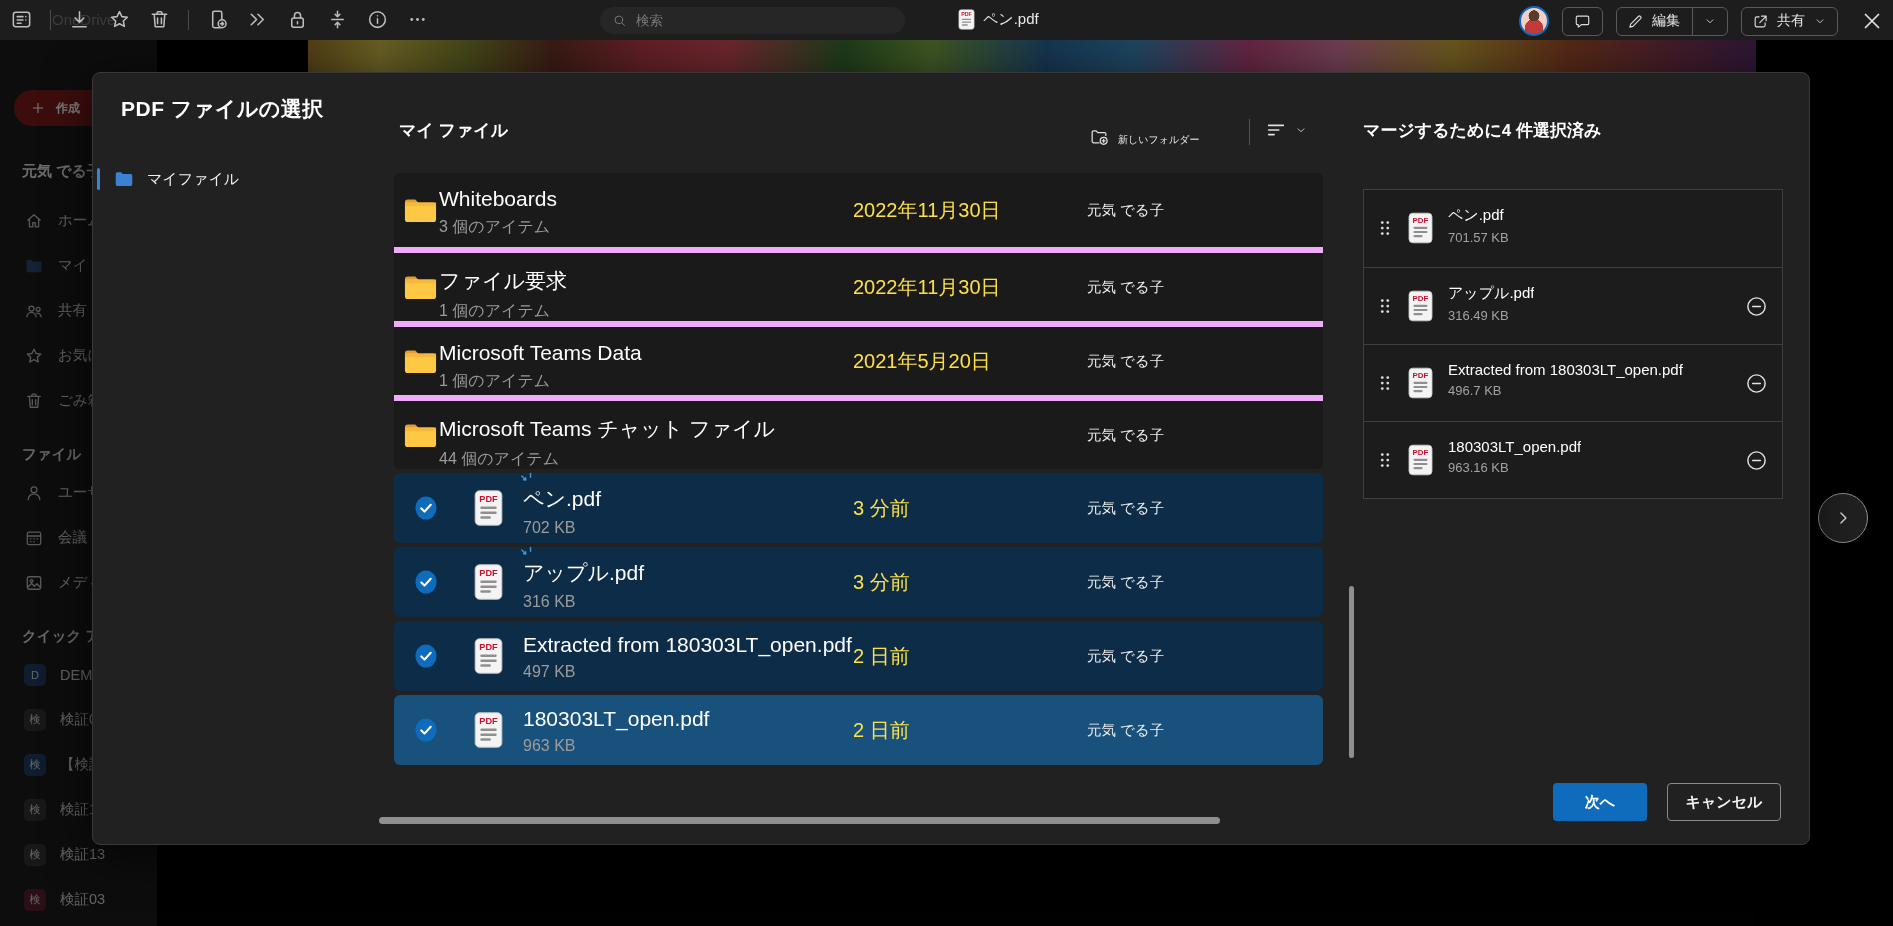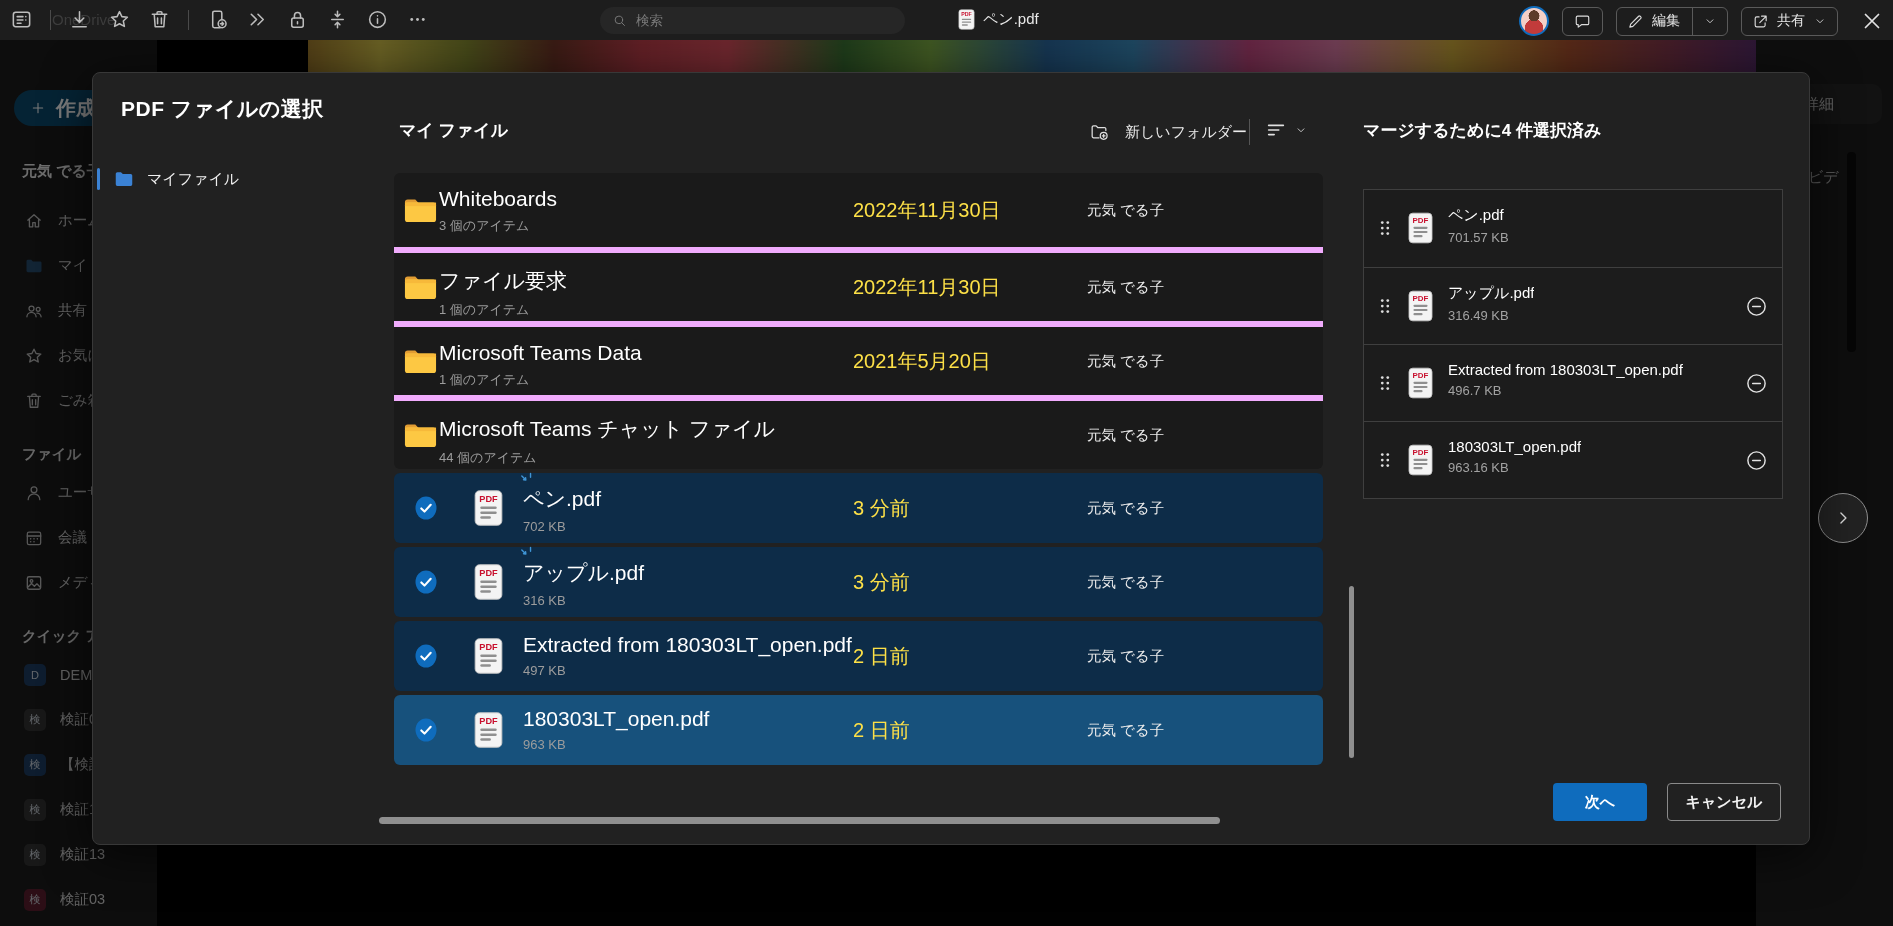--- a/index.html
+++ b/index.html
@@ -36,21 +36,21 @@
 
 
 #bg{position:absolute;inset:0;z-index:10}
 #bg-content{position:absolute;left:157px;top:40px;width:1599px;height:886px;background:#040404}
 #bg-banner{position:absolute;left:308px;top:40px;width:1448px;height:33px;
   background:linear-gradient(90deg,#a8822f 0%,#d8c64a 5%,#8d9334 11%,#77392a 17%,#c7414e 23%,
    #e0515f 29%,#3f7a37 37%,#83b347 43%,#2e6fa8 51%,#3e92c6 57%,#d04e89 65%,#e580ad 71%,
    #d8b23e 79%,#b25630 87%,#8a3b52 94%,#5e2f6e 100%)}
 #bg-sidebar{position:absolute;left:0;top:40px;width:157px;height:886px;background:#1c1c1c;overflow:hidden}
 #sb-create{position:absolute;left:14px;top:50px;width:118px;height:36px;border-radius:18px;
-  background:#0c4a6e;display:flex;align-items:center;gap:10px;padding:0 16px;font-size:20px;
+  background:#7f1d1d;display:flex;align-items:center;gap:10px;padding:0 16px;font-size:12px;
   font-weight:bold;color:#fff;cursor:pointer}
 #sb-create .ic{width:16px;height:16px}
 #sb-user{position:absolute;left:22px;top:122px;width:150px;font-size:15px;font-weight:bold;
   color:#e3e3e3;white-space:nowrap}
 #sb-items{position:absolute;left:0;top:158px;width:157px}
 .sb-row{height:45px;display:flex;align-items:center;gap:14px;padding-left:24px;
   color:#cfcfcf;font-size:14.5px;white-space:nowrap;cursor:pointer}
 .sb-row .ic{width:20px;height:20px;color:#b9b9b9}
 .sb-row.active .ic{color:#274b6d}
 .sb-head{height:47px;display:flex;align-items:flex-end;padding:0 0 6px 22px;font-size:14.5px;
@@ -71,41 +71,41 @@
 
 #dialog{position:absolute;left:92px;top:72px;width:1718px;height:773px;background:#212121;
   border:1px solid #383838;border-radius:8px;box-shadow:0 10px 48px rgba(0,0,0,.65);z-index:60}
 #dlg-title{position:absolute;left:28px;top:22px;font-size:21px;font-weight:bold;letter-spacing:.5px}
 #dlg-nav-item{position:absolute;left:4px;top:88px;width:280px;height:36px;display:flex;
   align-items:center;cursor:pointer}
 #dlg-nav-ind{width:3px;height:22px;border-radius:2px;background:#3b82d4;margin-right:13px}
 #dlg-nav-item .ic{width:22px;height:22px;color:#3b82d4;margin-right:12px}
 #dlg-nav-item .lbl{font-size:15px;color:#f0f0f0}
 #dlg-heading{position:absolute;left:306px;top:46px;font-size:17px;font-weight:bold}
-#dlg-newfolder{position:absolute;left:996px;top:44px;height:30px;display:flex;align-items:center;
-  gap:16px;color:#ececec;font-size:15px;cursor:pointer}
+#dlg-newfolder{position:absolute;left:996px;top:44px;height:30px;display:flex;align-items:flex-end;
+  gap:9px;color:#ececec;font-size:10px;cursor:pointer}
 #dlg-newfolder .ic{width:20px;height:20px;color:#e0e0e0}
 #dlg-viewdiv{position:absolute;left:1156px;top:46px;width:1px;height:26px;background:#555}
 #dlg-viewbtn{position:absolute;left:1172px;top:46px;display:flex;align-items:center;gap:7px;cursor:pointer}
 #dlg-viewbtn .sort{width:22px;height:22px;color:#e0e0e0}
 #dlg-viewbtn .chev{width:14px;height:14px;color:#cfcfcf}
 
 #dlg-rows{position:absolute;left:301px;top:100px;width:929px}
 .frow{height:74px;display:flex;align-items:center;position:relative;background:#1a1a1a;cursor:pointer}
 .frow + .frow{border-top:6px solid #f0abfc}
 #folder-block{border-radius:6px;overflow:hidden}
 .frow .fic{position:absolute;left:8px;width:37px;height:30px}
 .frow .names{position:absolute;left:45px;top:14px}
 .srow{height:70px;margin-top:4px;border-radius:6px;background:#0d2c48;position:relative;cursor:pointer}
 .srow.active{background:#17517c}
 .srow .check{position:absolute;left:20px;top:22px;width:24px;height:26px}
 .srow .fic{position:absolute;left:80px;top:16px;width:29px;height:38px}
 .srow .names{position:absolute;left:129px;top:12px}
 .names .nm{font-size:21px;color:#fff;position:relative;white-space:nowrap}
-.names .sub{font-size:13px;color:#9c9c9c;margin-top:6px}
+.names .sub{font-size:16px;color:#9c9c9c;margin-top:6px}
 .sparkle{position:absolute;left:-4px;top:-13px;width:15px;height:15px}
 .rdate{position:absolute;left:459px;top:0;height:100%;display:flex;align-items:center;
   font-size:20px;color:#fde047}
 .rowner{position:absolute;left:693px;top:0;height:100%;display:flex;align-items:center;
   font-size:14.5px;color:#ededed}
 #dlg-vscroll{position:absolute;left:1256px;top:513px;width:5px;height:172px;background:#8f8f8f;border-radius:3px}
 #dlg-hscroll{position:absolute;left:286px;top:744px;width:841px;height:7px;background:#8f8f8f;border-radius:4px}
 
 
 #sel-title{position:absolute;left:1270px;top:46px;font-size:17px;font-weight:bold}
@@ -236,27 +236,20 @@
           <span class="sb-tile" style="background: rgb(51, 51, 51);">検</span>
           <span>検証13</span>
         </div>
         <div class="sb-row">
           <span class="sb-tile" style="background: rgb(92, 31, 46);">検</span>
           <span>検証03</span>
         </div>
       </div>
   </div>
 
-  <div id="bg-details">
-    <div id="bg-details-btn">
-      <span>詳細</span>
-    </div>
-    <div id="bg-caption">ビデ</div>
-    <div id="bg-vscroll"></div>
-  </div>
 </div>
 
 <div id="scrim"></div>
 
 <div id="pg-next">
   <span class="ic">
       <svg viewBox="0 0 24 24" fill="none" stroke="currentColor" stroke-width="1.6" stroke-linecap="round" stroke-linejoin="round">
         <path d="M9.5 6l6 6-6 6"></path>
       </svg>
     </span>

